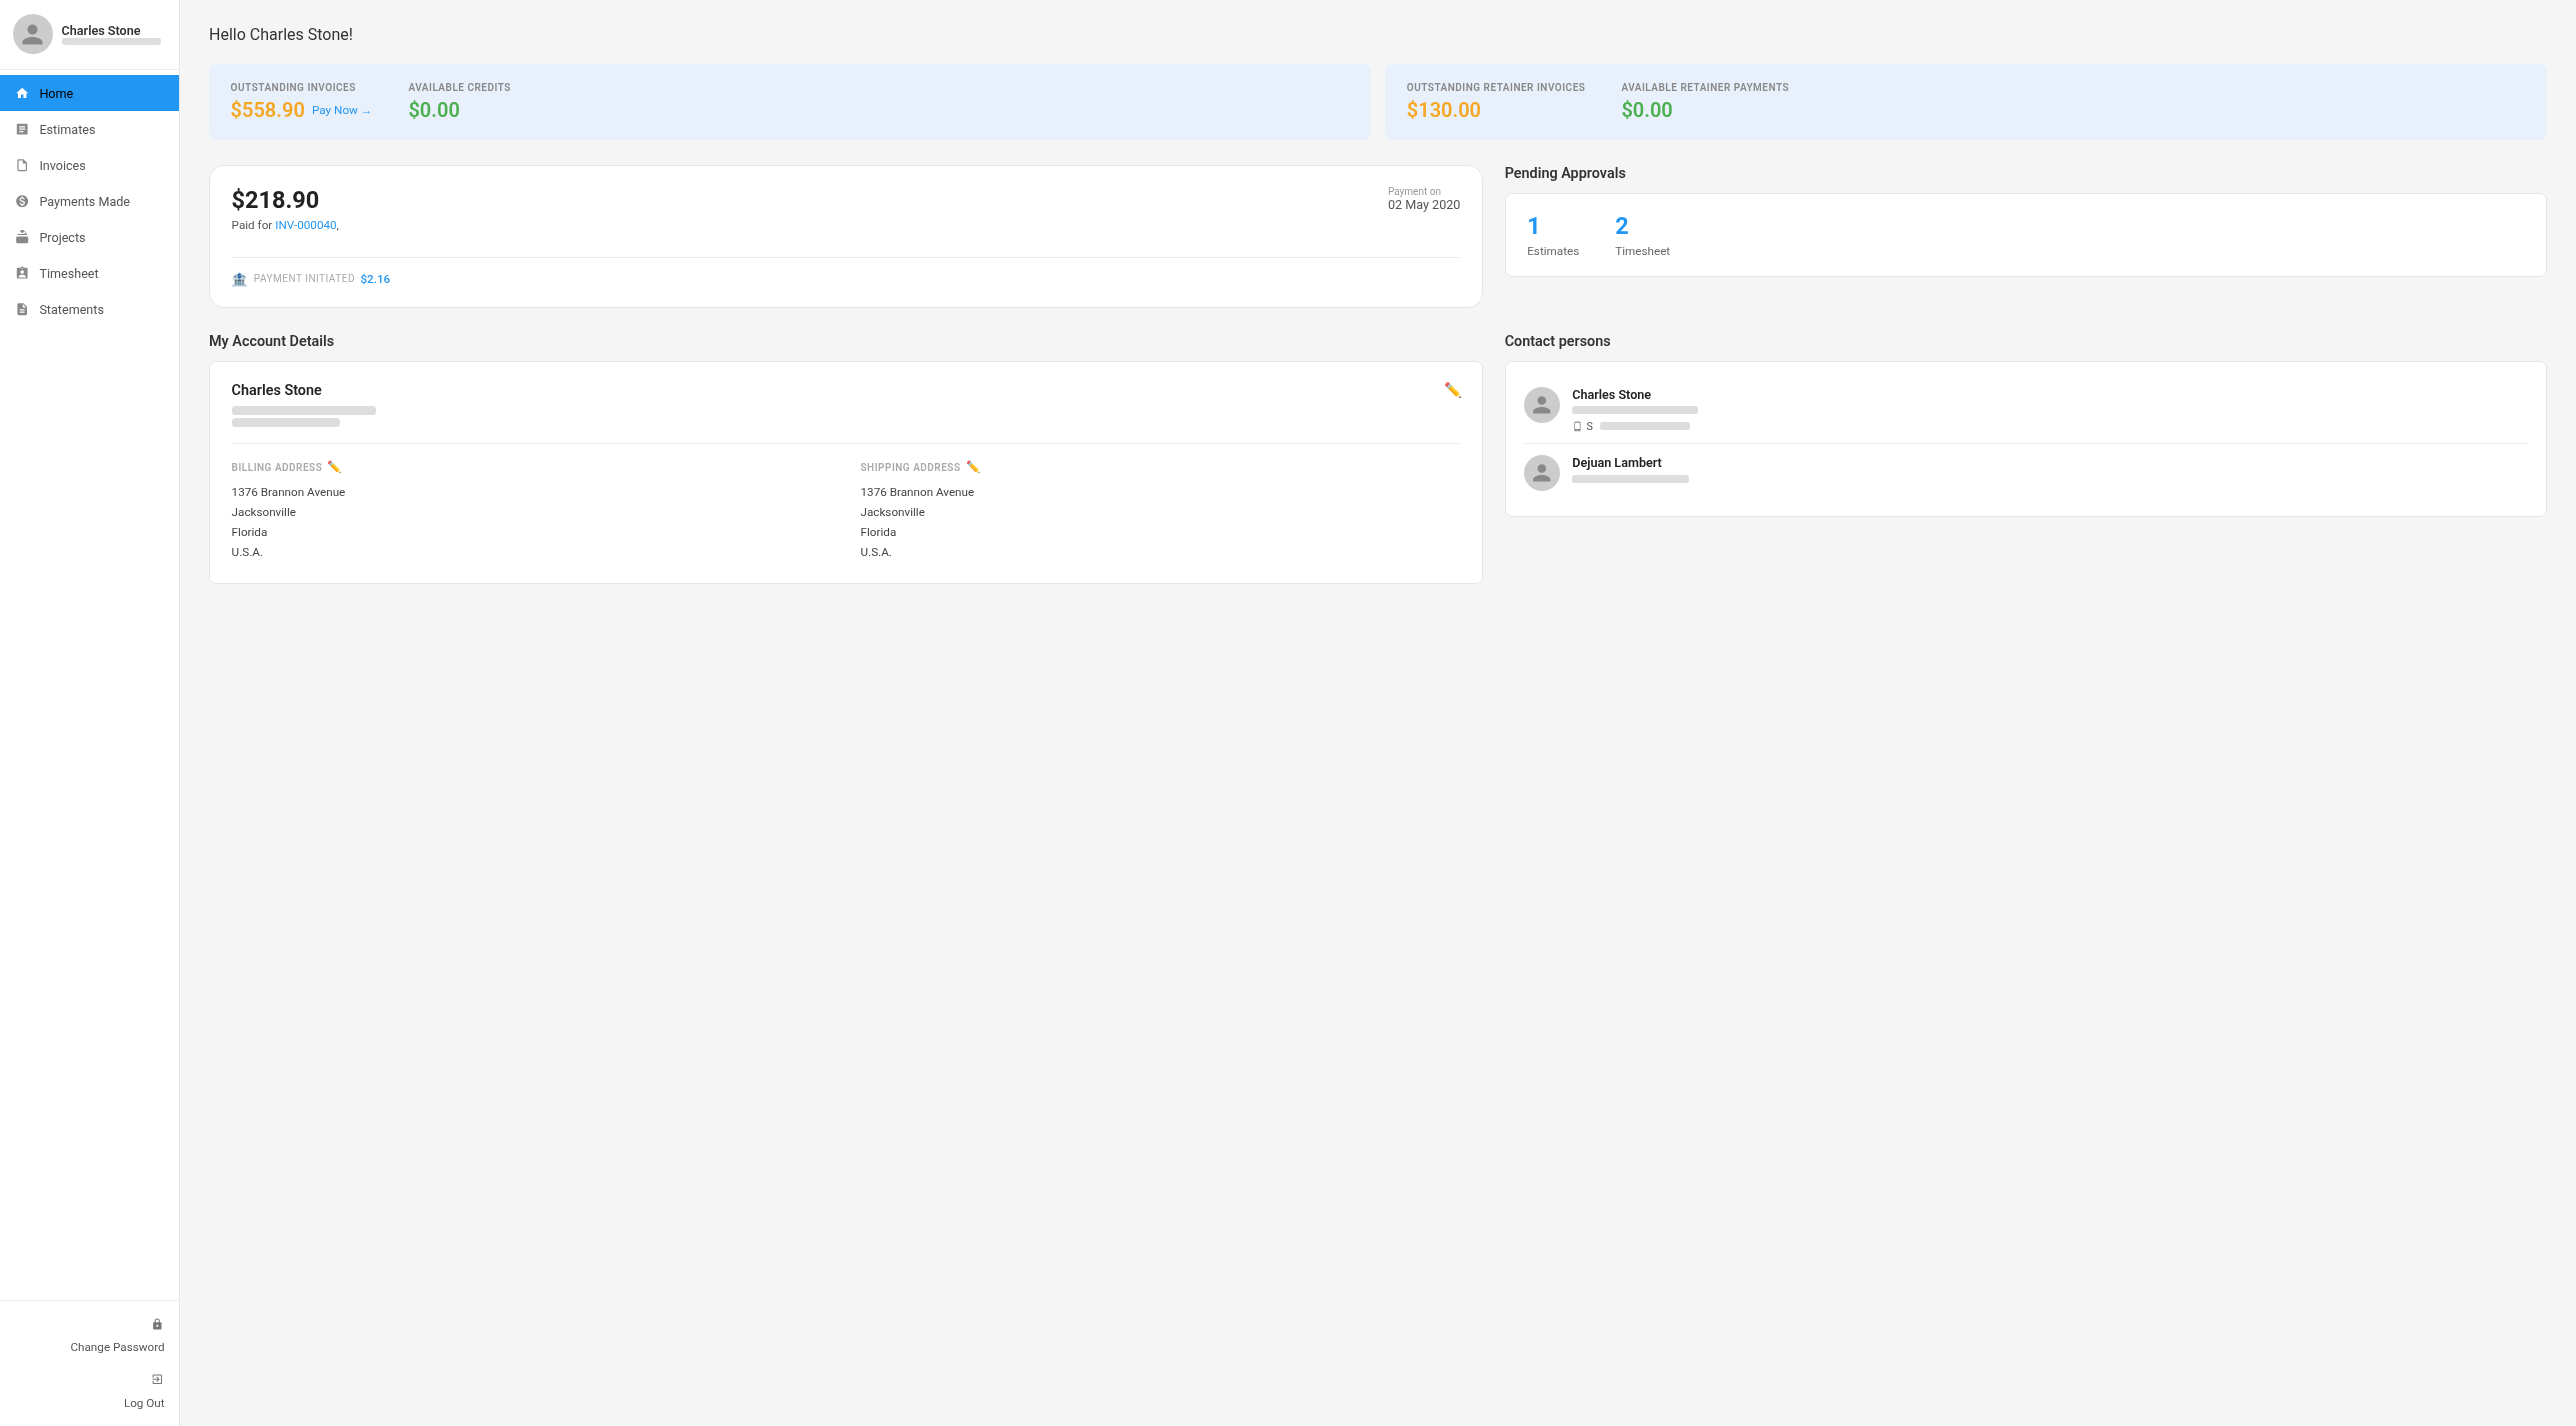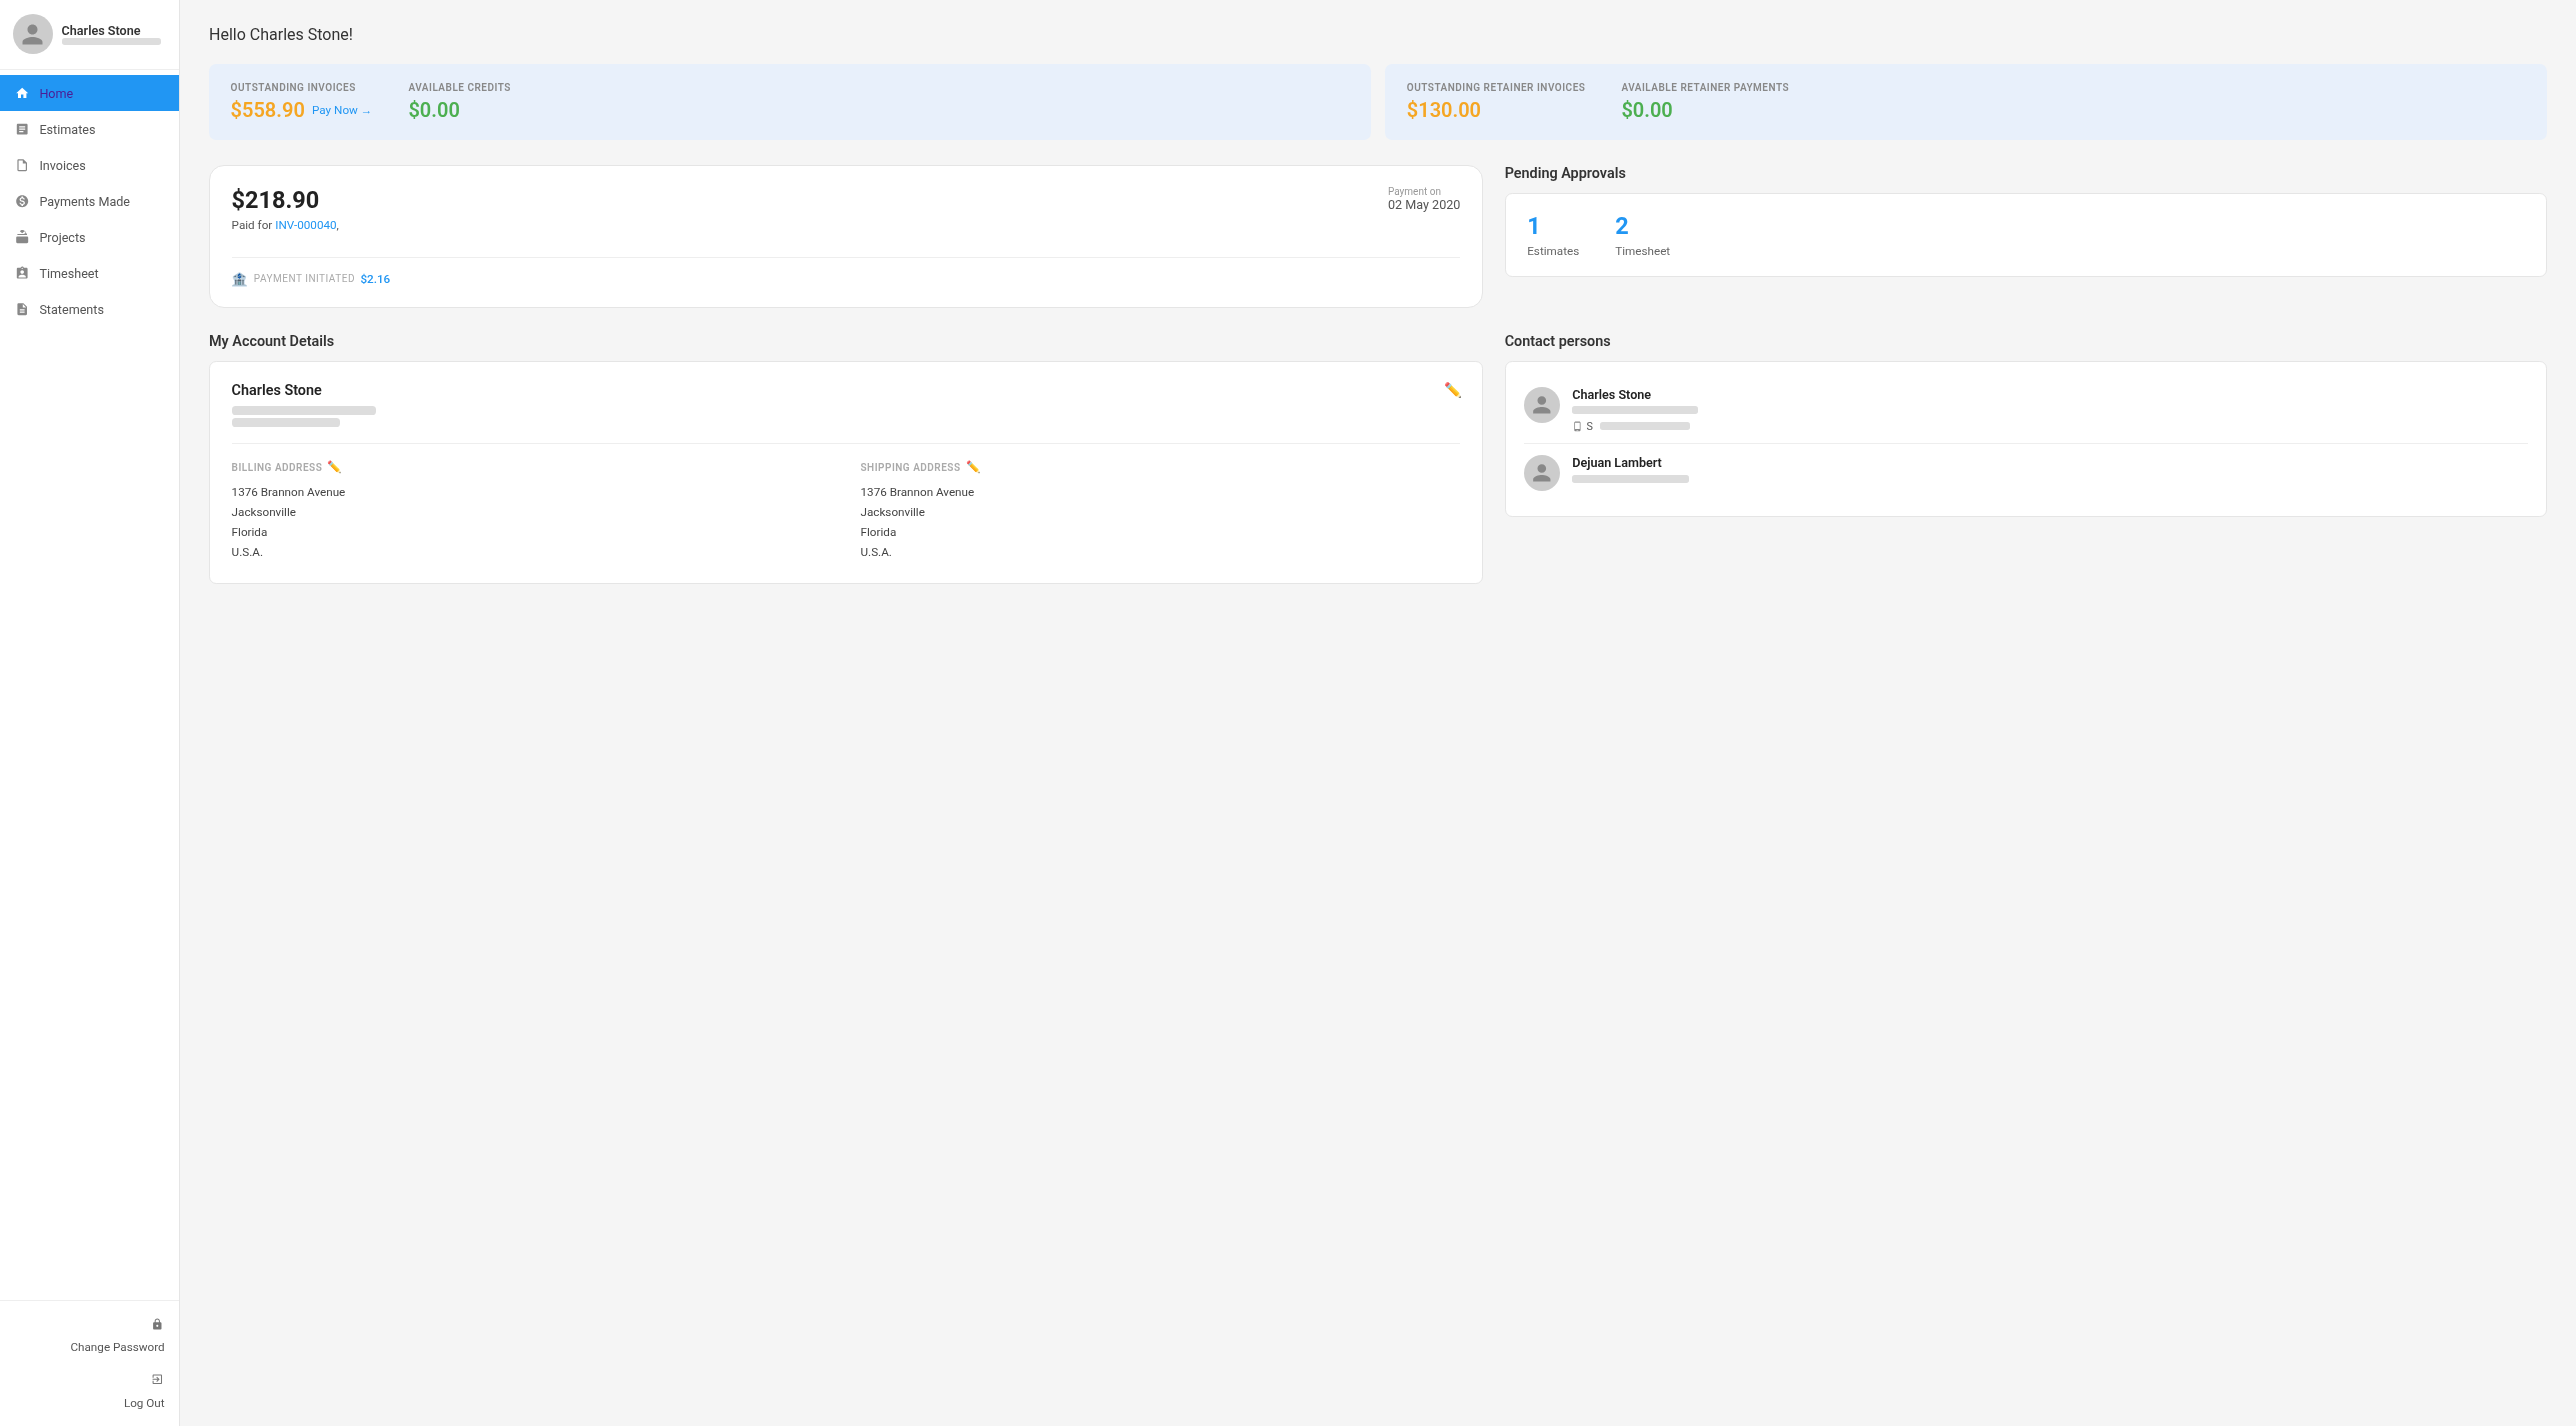--- a/index.html
+++ b/index.html
@@ -36,21 +36,21 @@
 
     .sidebar-nav { flex: 1; padding-top: 5.4px; }
     .sidebar-item {
       display: flex; align-items: center; gap: 9px;
       padding: 10px 14.4px;
       cursor: pointer;
       color: #555;
       font-size: 12.6px;
       font-weight: 400;
     }
-    .sidebar-item.active { background: #2196f3; color: #4c1d95; align-items: center; }
+    .sidebar-item.active { background: #2196f3; color: #000000; align-items: center; }
     .sidebar-item.active .sidebar-icon svg { fill: #fff; }
     .sidebar-item .sidebar-icon { width: 16px; height: 16px; flex-shrink: 0; display: flex; align-items: center; justify-content: center; }
     .sidebar-icon svg { width: 14.4px; height: 14.4px; fill: #888; }
     .sidebar-item.active .sidebar-icon svg { fill: #fff; }
 
     .sidebar-bottom {
       border-top: 0.9px solid #eee;
       padding: 7.2px 0;
     }
     .sidebar-bottom-item {

